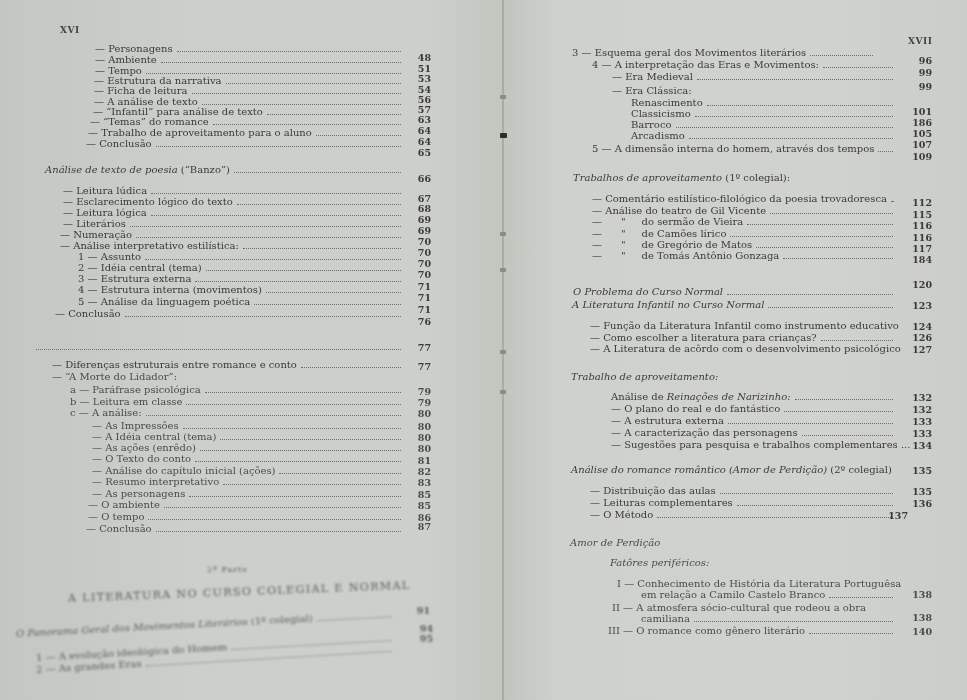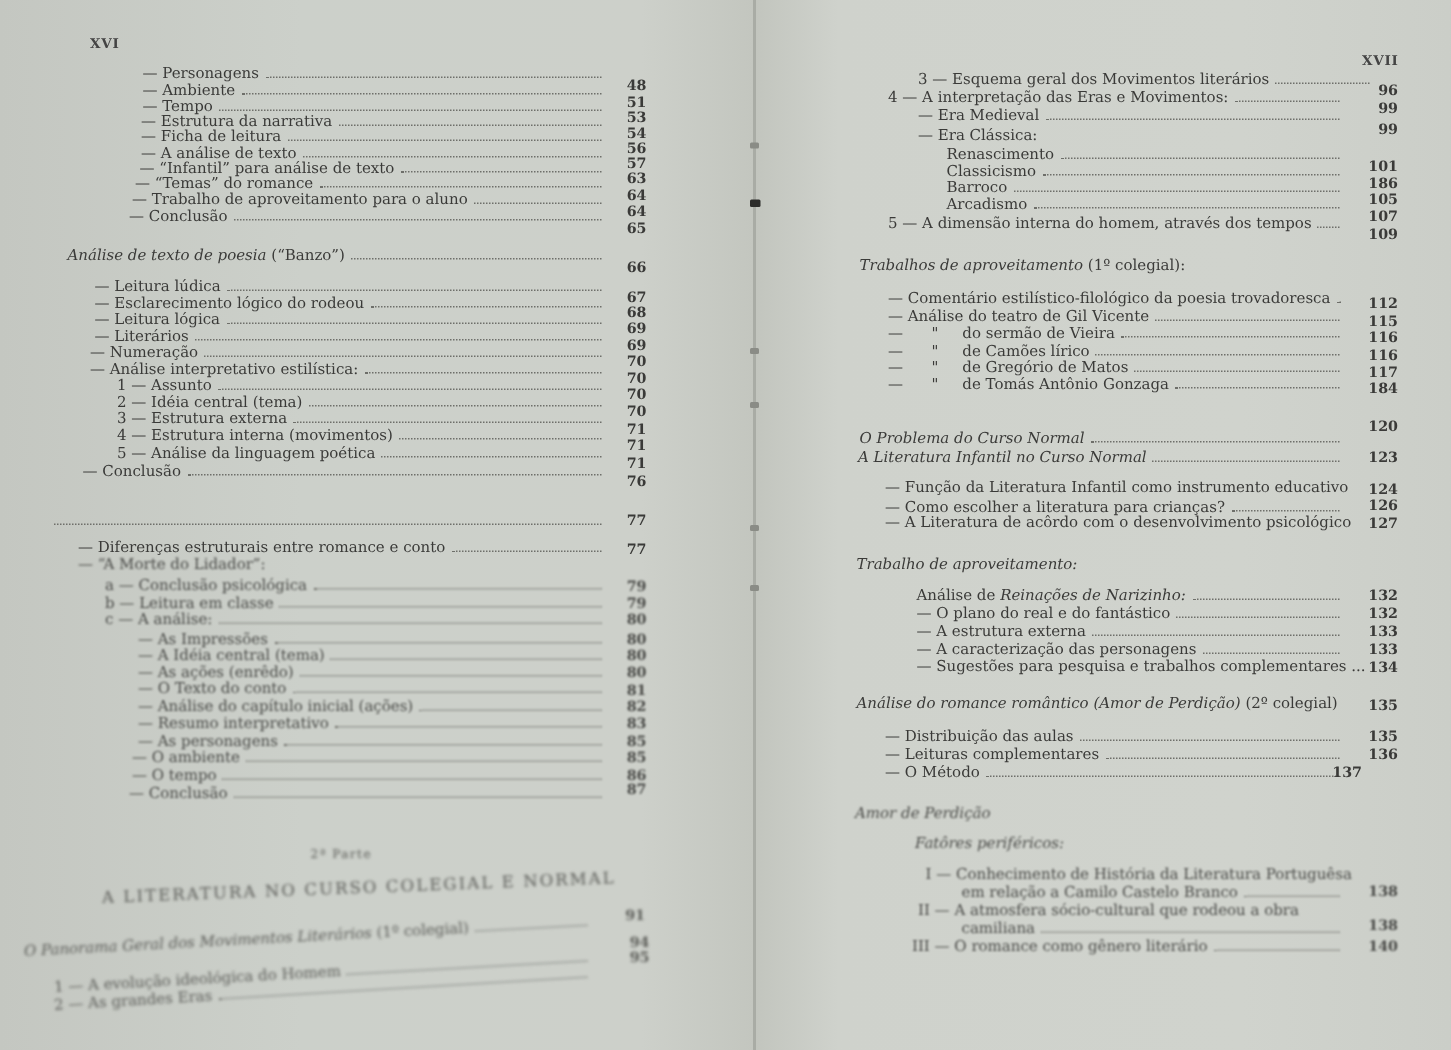--- a/index.html
+++ b/index.html
@@ -125,21 +125,21 @@
       <span class="label"><i>Análise de texto de poesia</i><span> (“Banzo”)</span></span>
       <span class="dots"></span>
     </div>
   <div class="pnum" style="left:407px;top:173px">66</div>
 
   <div class="entry" style="left:63px;top:185px;width:342px">
       <span class="label">— Leitura lúdica</span>
       <span class="dots"></span>
     </div>
   <div class="entry" style="left:63px;top:196px;width:342px">
-      <span class="label">— Esclarecimento lógico do rodeou</span>
+      <span class="label">— Esclarecimento lógico do texto</span>
       <span class="dots"></span>
     </div>
   <div class="pnum" style="left:407px;top:193px">67</div>
   <div class="entry" style="left:63px;top:207px;width:342px">
       <span class="label">— Leitura lógica</span>
       <span class="dots"></span>
     </div>
   <div class="pnum" style="left:407px;top:203px">68</div>
   <div class="entry" style="left:63px;top:218px;width:342px">
       <span class="label">— Literários</span>
@@ -197,21 +197,21 @@
 
   <div class="entry" style="left:52px;top:359px;width:353px">
       <span class="label">— Diferenças estruturais entre romance e conto</span>
       <span class="dots"></span>
     </div>
   <div class="pnum" style="left:407px;top:361px">77</div>
   <div class="entry blur" style="left:52px;top:371px;width:353px">
       <span class="label">— “A Morte do Lidador”:</span>
     </div>
   <div class="entry blur" style="left:70px;top:384px;width:335px">
-      <span class="label">a — Conclusão psicológica</span>
+      <span class="label">a — Paráfrase psicológica</span>
       <span class="dots"></span>
     </div>
   <div class="pnum blur" style="left:407px;top:386px">79</div>
   <div class="entry blur" style="left:70px;top:396px;width:335px">
       <span class="label">b — Leitura em classe</span>
       <span class="dots"></span>
     </div>
   <div class="pnum blur" style="left:407px;top:397px">79</div>
   <div class="entry blur" style="left:70px;top:407px;width:335px">
       <span class="label">c — A análise:</span>
@@ -286,21 +286,21 @@
     </div>
   <div class="entry blur2 rotated" style="left:36px;top:664px;width:360px;transform:rotate(-3.4deg)">
       <span class="label">2 — As grandes Eras</span>
       <span class="dots"></span>
     </div>
 </div>
 
 <div class="folio" style="left:908px;top:36px">XVII</div>
 
 <div>
-  <div class="entry" style="left:612px;top:47px;width:305px">
+  <div class="entry" style="left:572px;top:47px;width:305px">
       <span class="label">3 — Esquema geral dos Movimentos literários</span>
       <span class="dots"></span>
     </div>
   <div class="pnum" style="left:908px;top:55px">96</div>
   <div class="entry" style="left:592px;top:59px;width:305px">
       <span class="label">4 — A interpretação das Eras e Movimentos:</span>
       <span class="dots"></span>
     </div>
   <div class="pnum" style="left:908px;top:67px">99</div>
   <div class="entry" style="left:612px;top:71px;width:285px">

